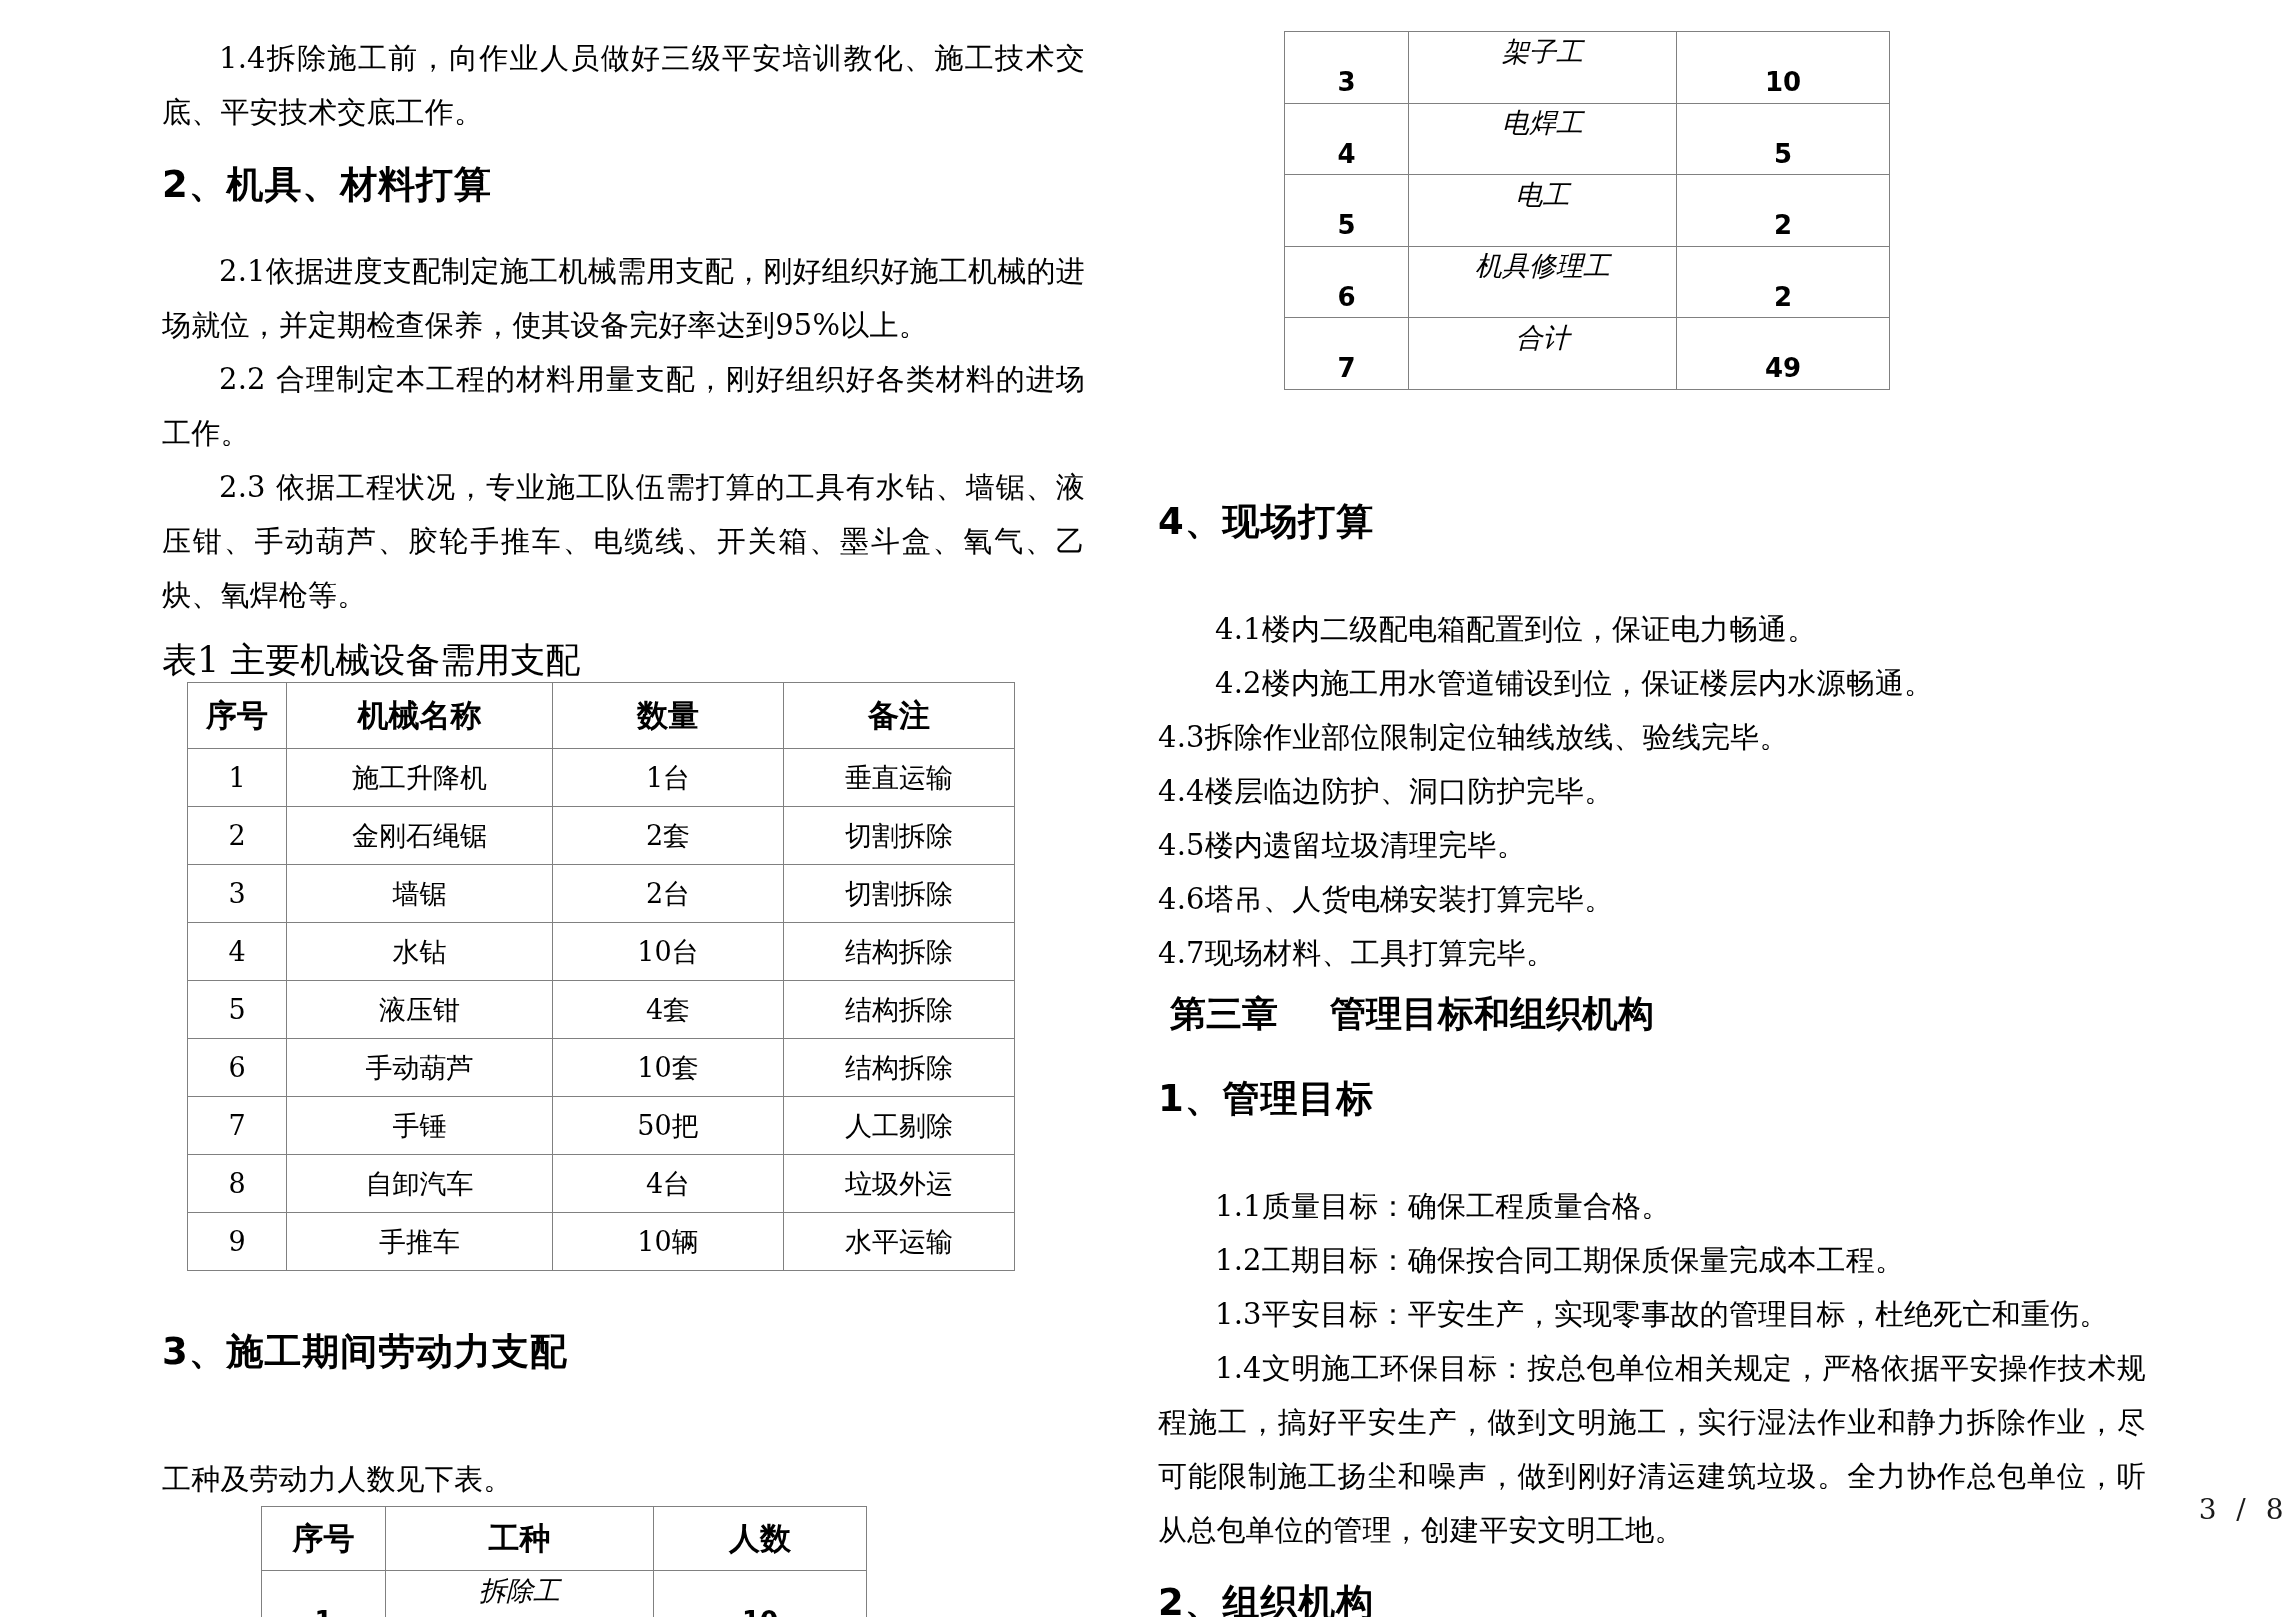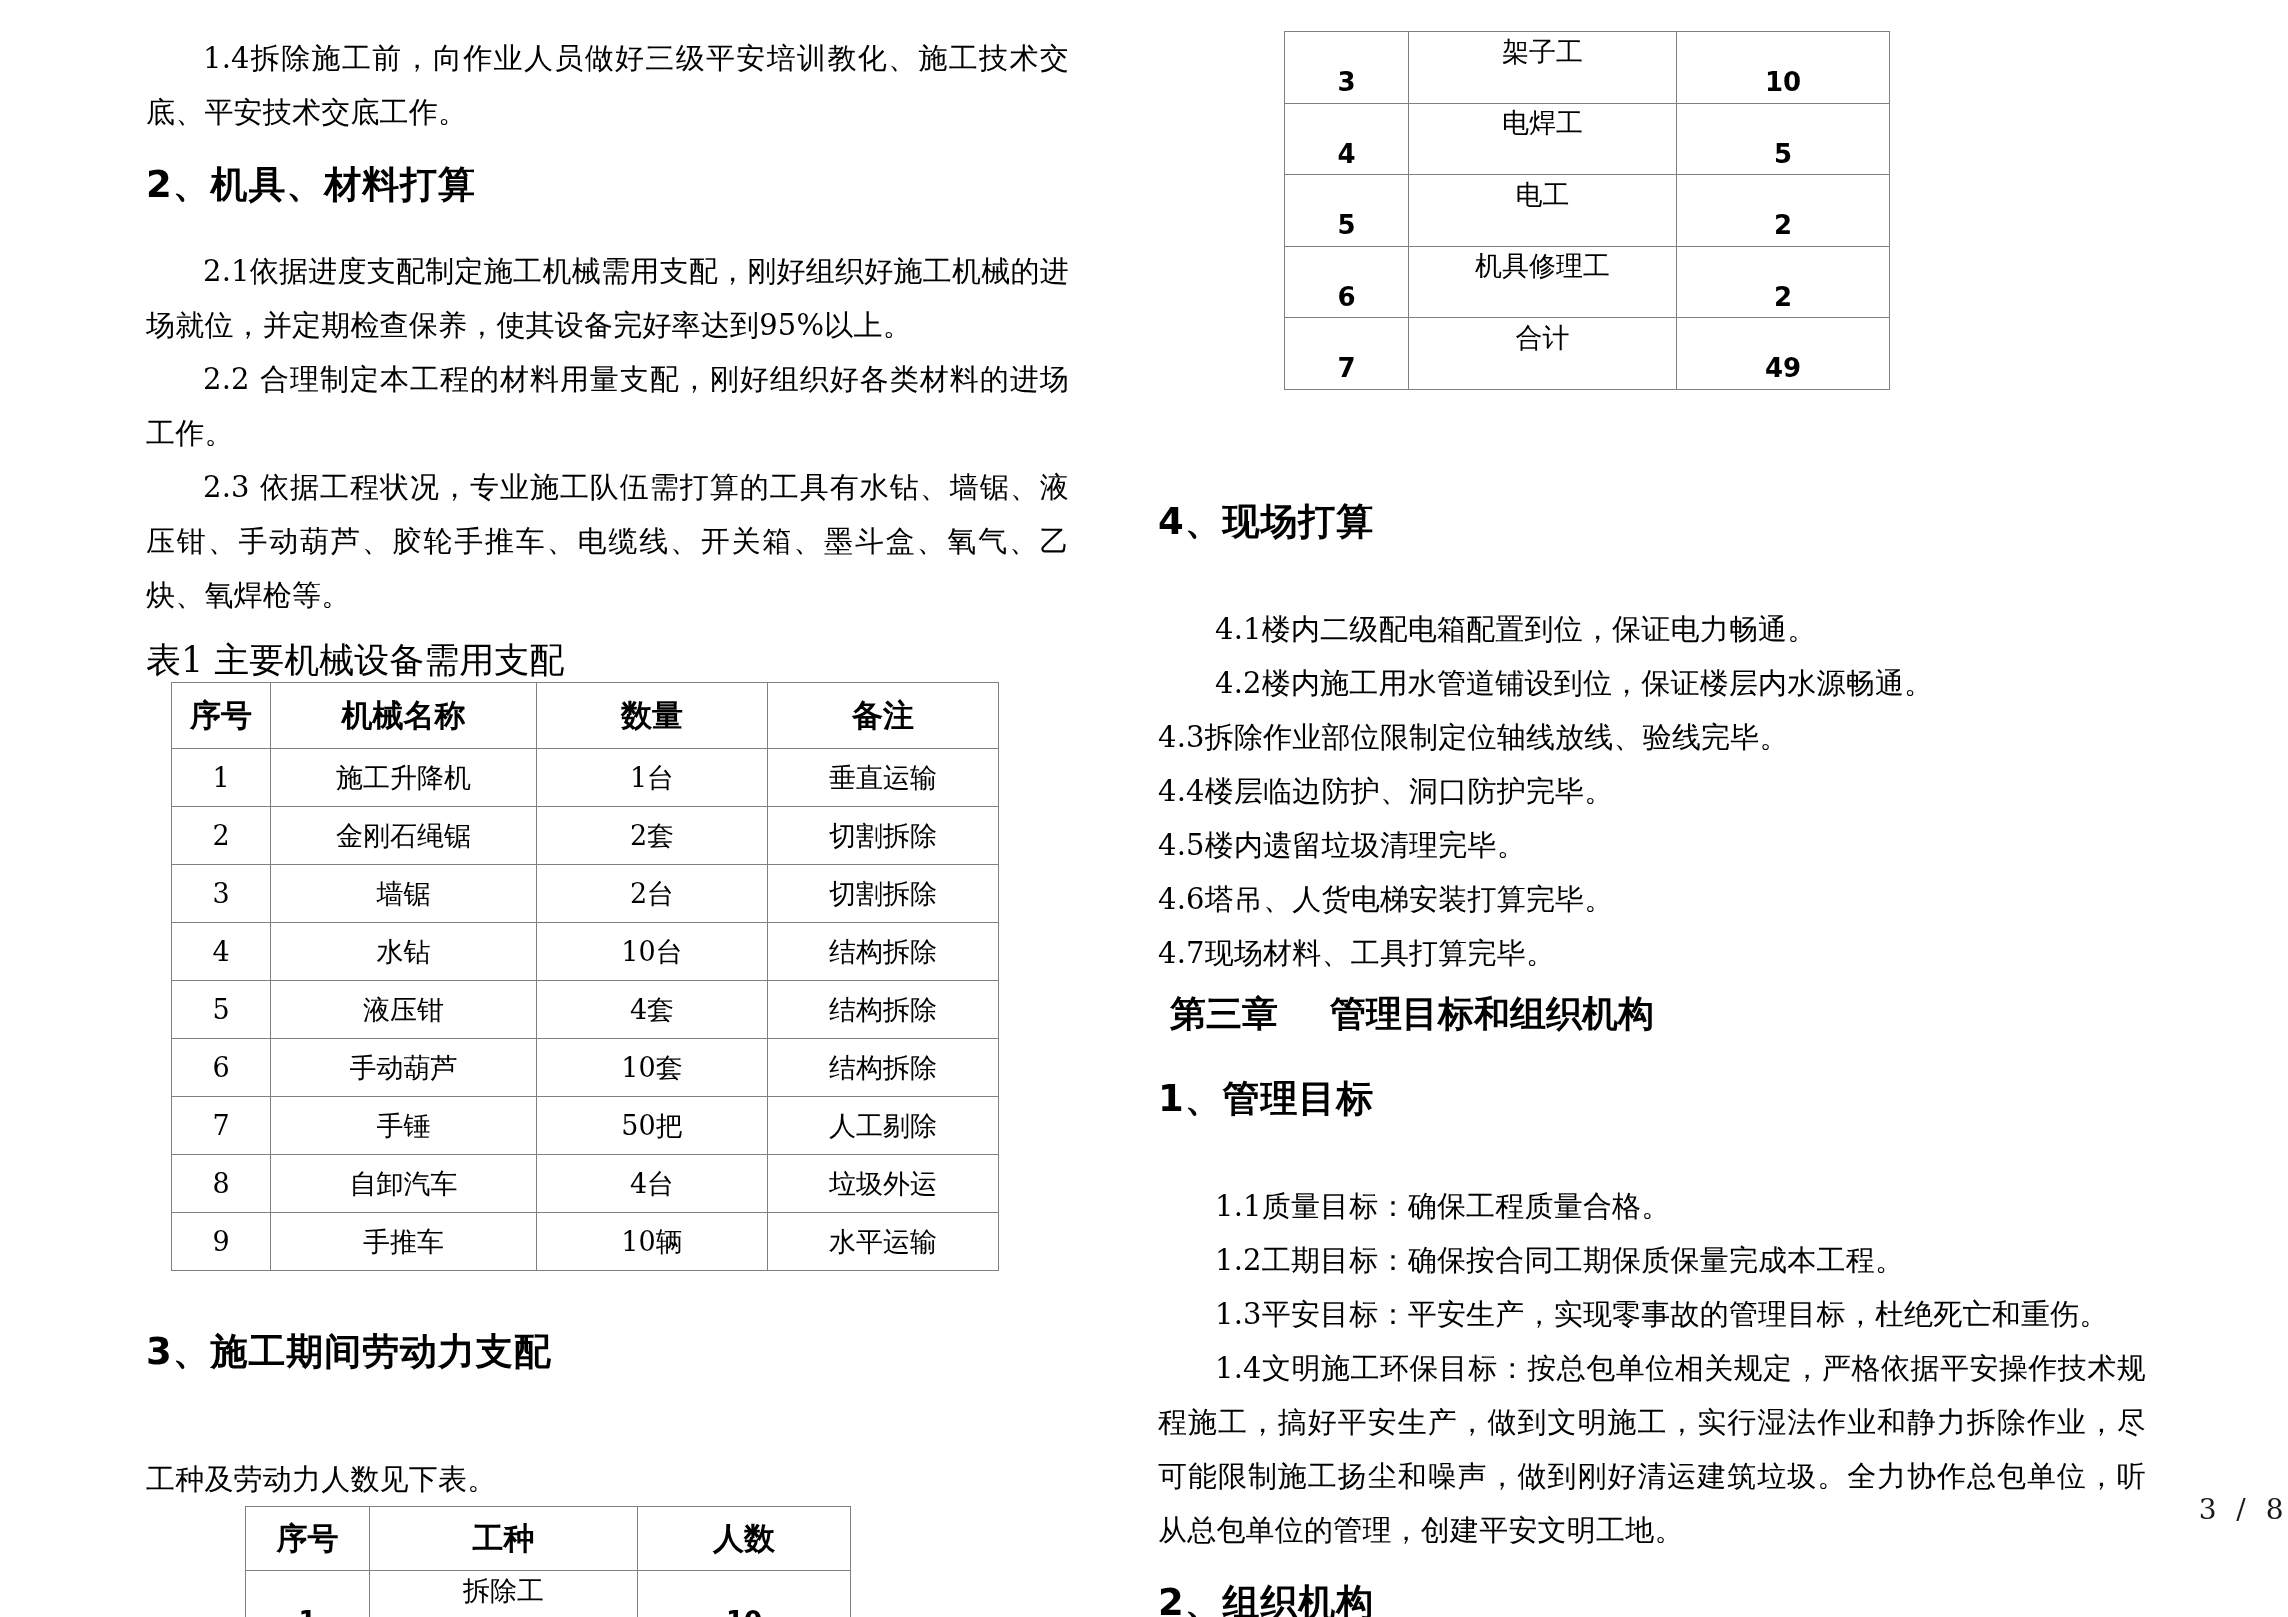--- a/index.html
+++ b/index.html
@@ -16,21 +16,21 @@
     width: 2289px;
     height: 1618px;
     background: #ffffff;
     overflow: hidden;
   }
   .col {
     position: absolute;
     top: 0;
     height: 1618px;
   }
-  #col-left  { left: 146px;  width: 923px; }
+  #col-left  { left: 162px;  width: 923px; }
   #col-right { left: 1158px; width: 988px; }
 
   
   .para {
     font-size: 29px;
     line-height: 54px;
     text-align: justify;
     text-justify: inter-ideograph;
     margin: 0;
     letter-spacing: 0.2px;
@@ -94,21 +94,21 @@
   #tbl-equipment col.c1 { width: 266px; }
   #tbl-equipment col.c2 { width: 231px; }
   #tbl-equipment col.c3 { width: 231px; }
 
   
   table.labour { width: 605px; }
   table.labour col.c0 { width: 124px; }
   table.labour col.c1 { width: 268px; }
   table.labour col.c2 { width: 213px; }
   table.labour td { height: 65px; position: relative; }
-  table.labour td.trade  { vertical-align: top;    padding-top: 1.8px; }
+  table.labour td.trade  { vertical-align: top;    padding-top: 1.8px; font-style: italic; }
   table.labour td.num,
   table.labour td.idx    { vertical-align: bottom; padding-bottom: 5.5px;
                            font-family: "DejaVu Sans", "Liberation Sans", sans-serif;
                            font-weight: bold; font-size: 26px; }
   #tbl-labour-a { margin-left: 99px; }
   #tbl-labour-b { margin-left: 126px; }
   table.labour th { height: 63px; }
 
   
   #footer {

